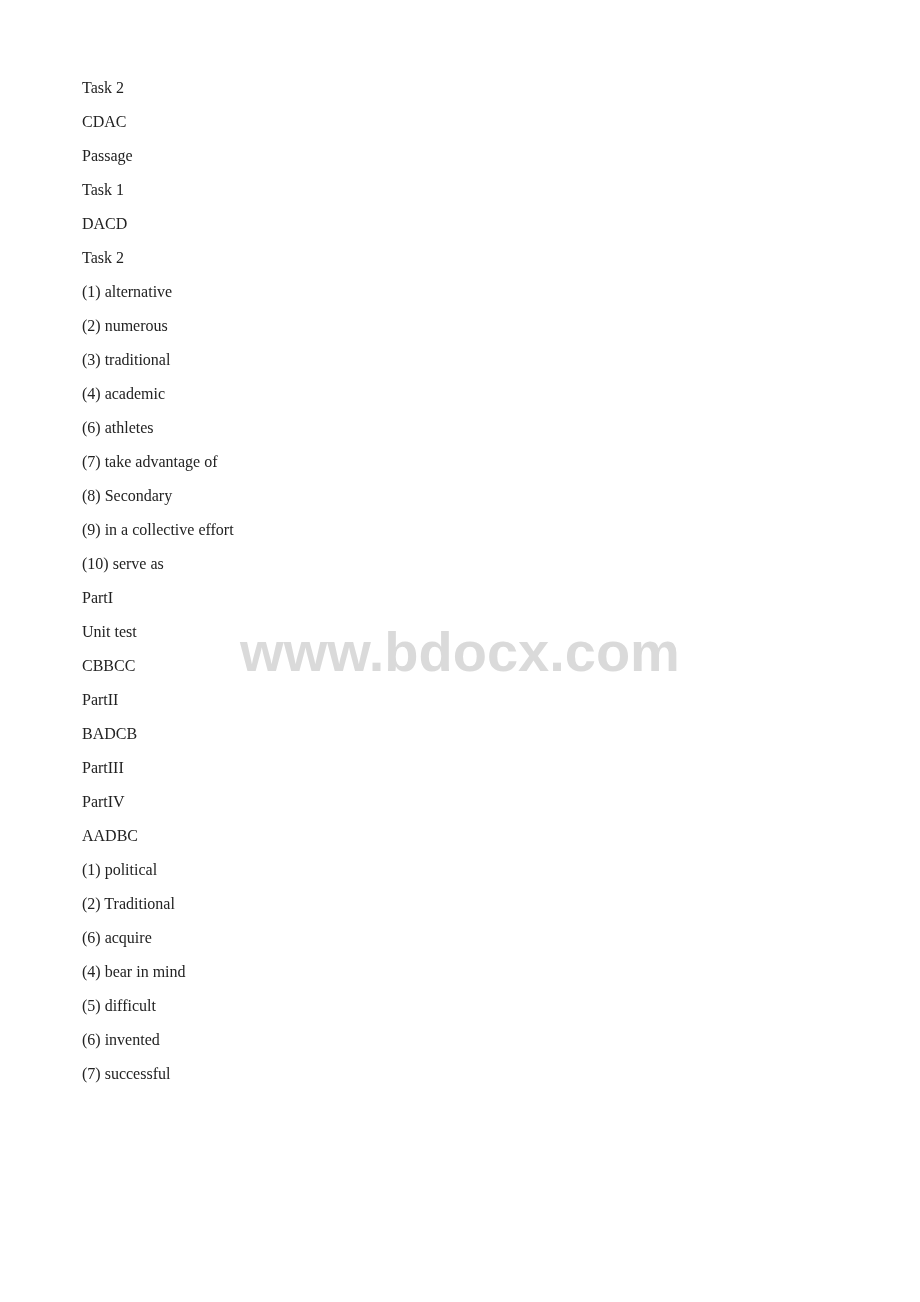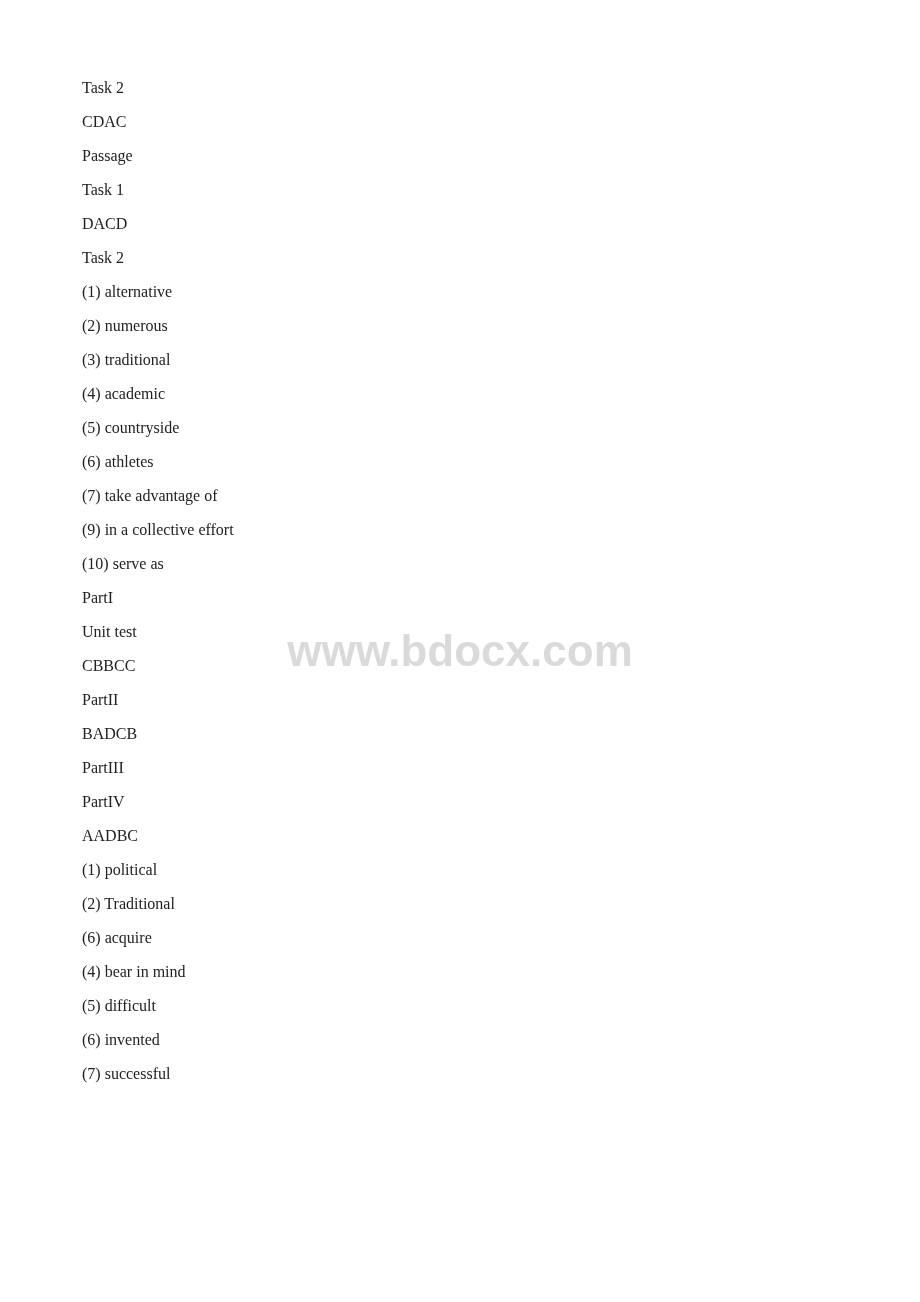--- a/index.html
+++ b/index.html
@@ -22,21 +22,21 @@
     }
     .line-item {
       margin-bottom: 18px;
       display: block;
     }
     .watermark {
       position: fixed;
       top: 50%;
       left: 50%;
       transform: translate(-50%, -50%);
-      font-size: 44px;
+      font-size: 56px;
       font-weight: bold;
       color: rgba(150, 150, 150, 0.35);
       white-space: nowrap;
       pointer-events: none;
       z-index: 999;
       font-family: Arial, sans-serif;
       text-align: right;
     }
   </style>
 </head>
@@ -48,23 +48,23 @@
 <span class="line-item">Task 2</span>
     <span class="line-item">CDAC</span>
     <span class="line-item">Passage</span>
     <span class="line-item">Task 1</span>
     <span class="line-item">DACD</span>
     <span class="line-item">Task 2</span>
     <span class="line-item">(1) alternative</span>
     <span class="line-item">(2) numerous</span>
     <span class="line-item">(3) traditional</span>
     <span class="line-item">(4) academic</span>
-    <span class="line-item">(5) countryside</span>
     <span class="line-item">(6) athletes</span>
     <span class="line-item">(7) take advantage of</span>
+    <span class="line-item">(8) Secondary</span>
     <span class="line-item">(9) in a collective effort</span>
     <span class="line-item">(10) serve as</span>
     <span class="line-item">PartI</span>
     <span class="line-item">Unit test</span>
     <span class="line-item">CBBCC</span>
     <span class="line-item">PartII</span>
     <span class="line-item">BADCB</span>
     <span class="line-item">PartIII</span>
     <span class="line-item">PartIV</span>
     <span class="line-item">AADBC</span>

